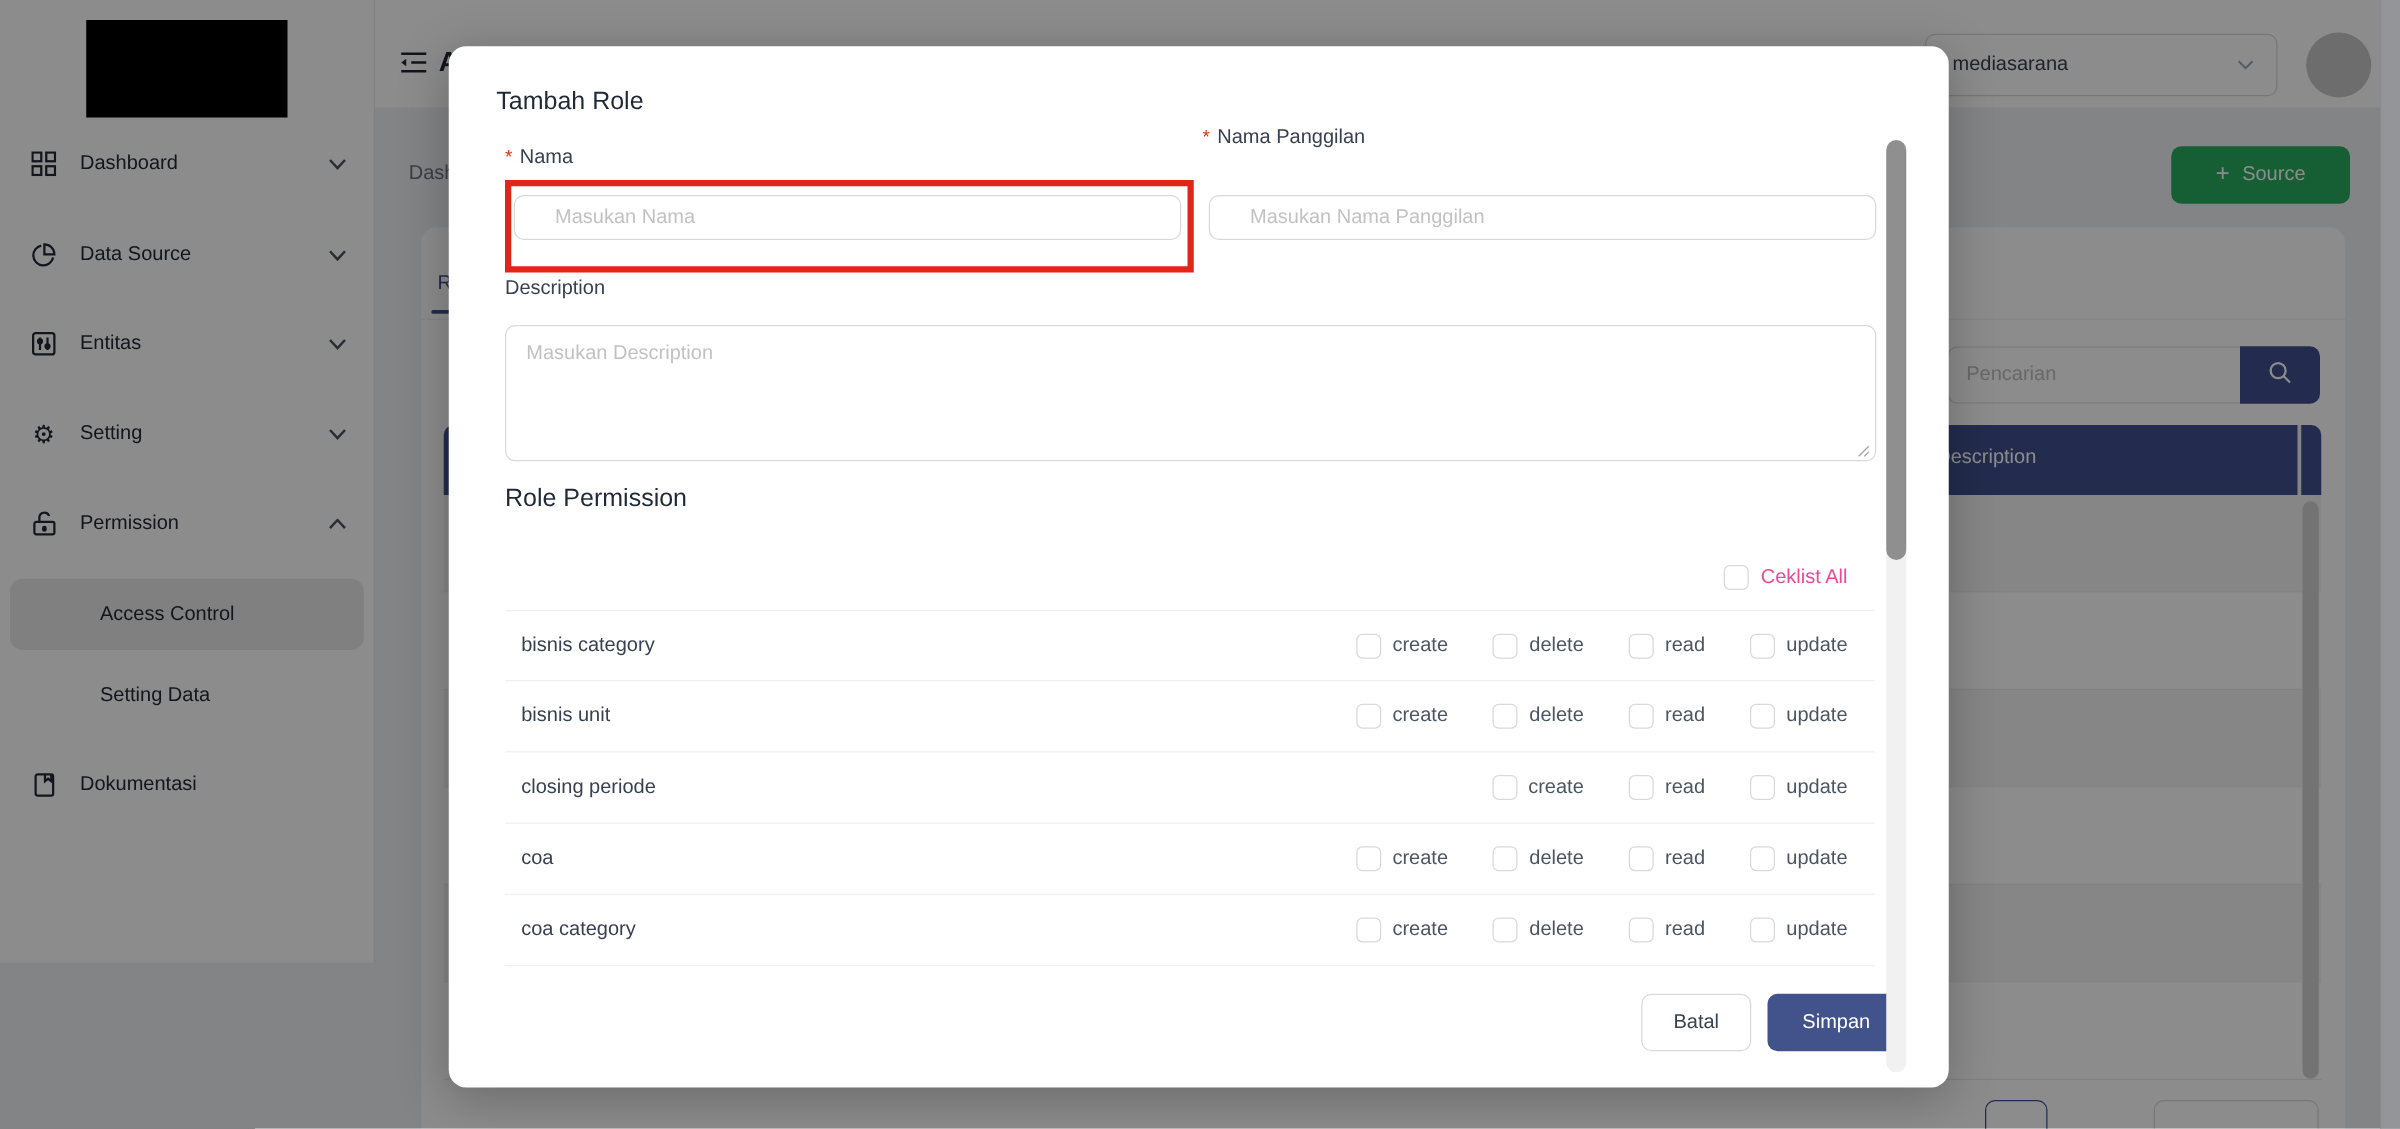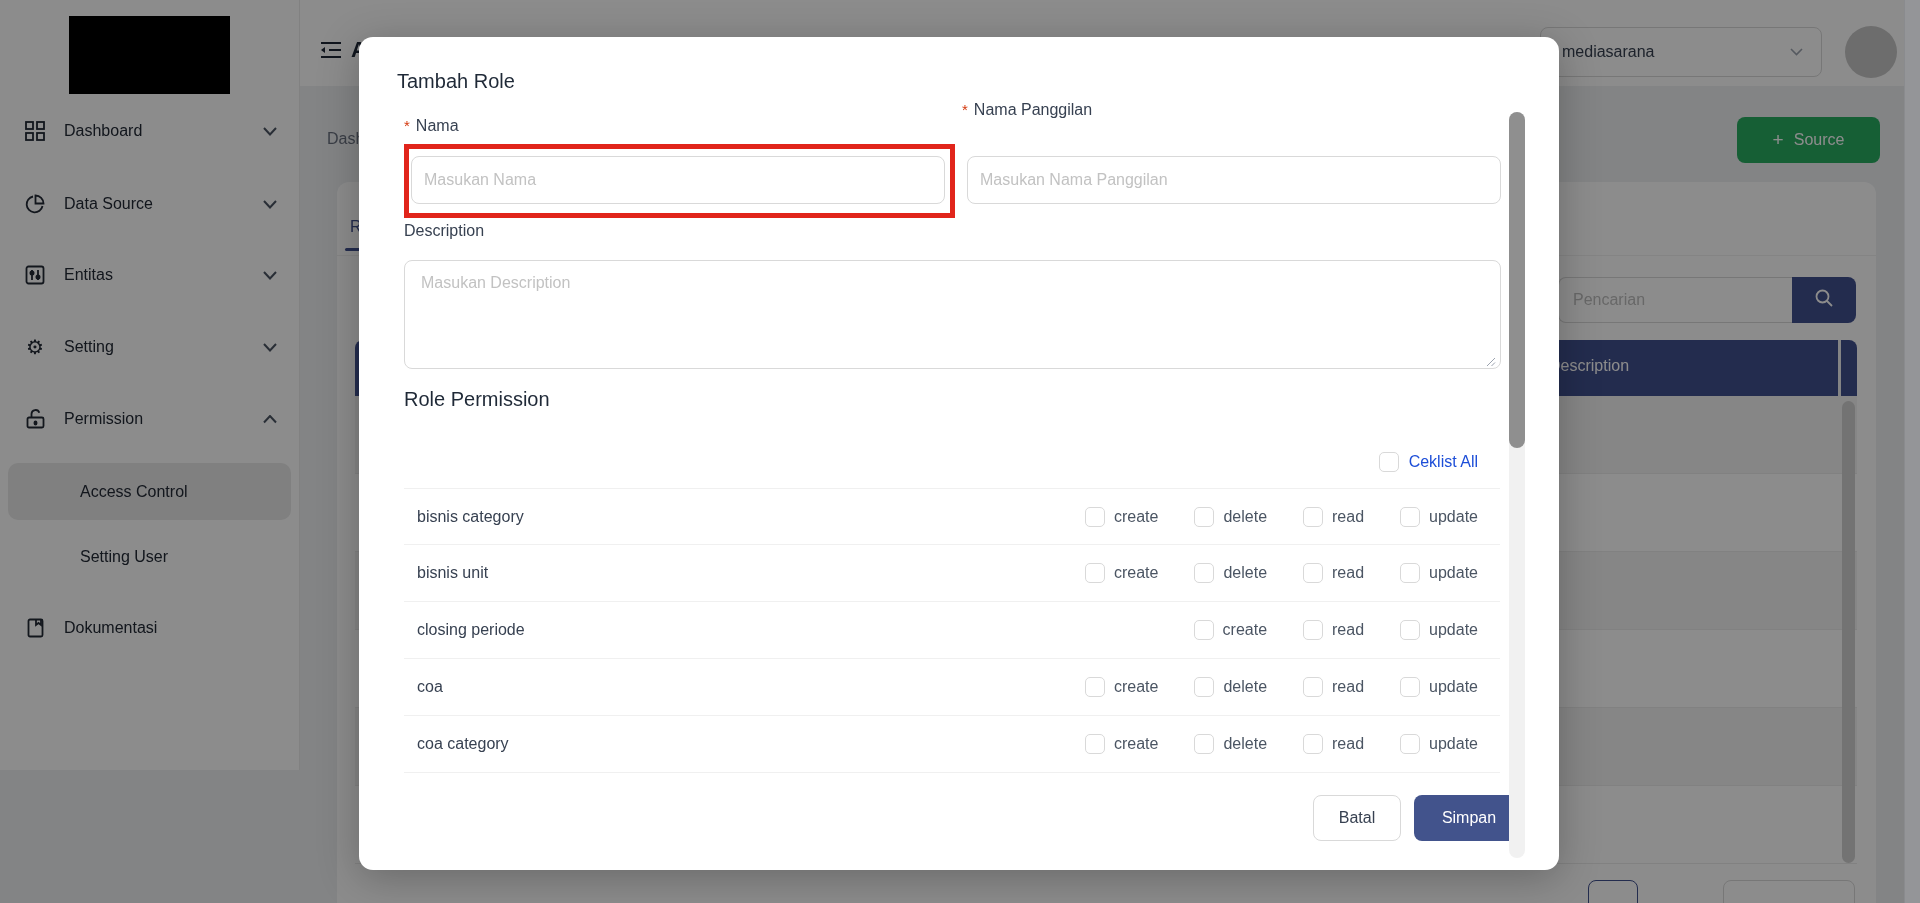--- a/index.html
+++ b/index.html
@@ -47,29 +47,29 @@
 
   
   .overlay { position:absolute; inset:0; width:1920px; height:903px; background:rgba(0,0,0,0.45); }
   .win-scrollbar { position:absolute; left:1904px; top:0; width:16px; height:903px; background:#949598; border-left:1px solid #8a8b8e; }
 
   
   .modal { position:absolute; left:359px; top:37px; width:1200px; height:833px; background:#fff; border-radius:14px; box-shadow:0 8px 40px rgba(0,0,0,.25); }
   .m-title { position:absolute; left:38px; top:33px; font-size:20px; font-weight:500; color:#1f2937; }
   .f-label { position:absolute; font-size:16px; color:#374151; }
   .f-label .req { color:#d4380d; margin-right:6px; font-size:15px; }
-  .t-input { position:absolute; height:48px; border:1px solid #d9d9d9; border-radius:8px; font-size:16px; color:#a16207; padding:0 12px; outline:none; background:#fff; font-family:"Liberation Sans",sans-serif; }
+  .t-input { position:absolute; height:36px; border:1px solid #d9d9d9; border-radius:8px; font-size:16px; color:#a16207; padding:0 32px; outline:none; background:#fff; font-family:"Liberation Sans",sans-serif; }
   .t-input::placeholder, .t-area::placeholder { color:#c2c2c2; }
   .annotation { position:absolute; left:45px; top:107px; width:551px; height:74px; border:5px solid #e1251b; z-index:5; pointer-events:none; }
   .t-area { position:absolute; left:45px; top:223px; width:1097px; height:109px; border:1px solid #d9d9d9; border-radius:8px; font-size:16px; color:#374151; padding:13px 16px; resize:none; outline:none; font-family:"Liberation Sans",sans-serif; }
   .grip { position:absolute; left:1126px; top:316px; color:#9ca3af; pointer-events:none; }
   .rp-heading { position:absolute; left:45px; top:351px; font-size:20px; color:#1f2937; }
   .checkall-row { position:absolute; left:45px; top:405px; width:1096px; height:40px; display:flex; align-items:center; justify-content:flex-end; padding-right:22px; gap:10px; }
   .cb { width:20px; height:20px; border:1.6px solid #d9d9d9; border-radius:5px; background:#fff; flex:0 0 auto; cursor:pointer; }
-  .cb-label { font-size:16px; color:#1d4ed8; }
+  .cb-label { font-size:16px; color:#ec4899; }
   .perm-rows { position:absolute; left:45px; top:451px; width:1096px;text-align:center; }
   .perm-row { height:57px; display:flex; align-items:center; border-bottom:1px solid #f0f0f0; padding:0 22px 0 13px; }
   .perm-row:first-child { border-top:1px solid #f0f0f0; }
   .perm-name { font-size:16px; color:#374151; }
   .groups { margin-left:auto; display:flex; align-items:center; gap:36px; }
   .grp { display:flex; align-items:center; gap:9px; cursor:pointer; }
   .grp .lbl { font-size:16px; color:#4b5563; }
   .m-footer-cancel { position:absolute; left:954px; top:758px; width:88px; height:46px; background:#fff; border:1px solid #d9d9d9; border-radius:8px; font-size:16px; color:#374151; display:flex; align-items:center; justify-content:center; cursor:pointer; }
   .m-footer-save { position:absolute; left:1055px; top:758px; width:110px; height:46px; background:#42538c; border:none; border-radius:8px; font-size:16px; color:#fff; display:flex; align-items:center; justify-content:center; cursor:pointer; }
   .m-scroll-track { position:absolute; left:1150px; top:75px; width:16px; height:746px; background:#f1f1f1; border-radius:8px; }
@@ -156,21 +156,21 @@
           <svg width="14" height="9" viewBox="0 0 14 9" fill="none" stroke="currentColor" stroke-width="2">
             <polyline points="1,7.5 7,1 13,7.5"></polyline>
           </svg>
         </span>
     </div>
 
     <div class="side-sub active" style="top:463px">
       <span>Access Control</span>
     </div>
     <div class="side-sub" style="top:528px">
-      <span>Setting User</span>
+      <span>Setting Data</span>
     </div>
 
     <div class="side-item" style="top:604px">
       <span class="ic">
         <svg width="17" height="20" viewBox="0 0 17 20" fill="none" stroke="currentColor" stroke-width="1.8">
             <rect x="1.5" y="1.5" width="14" height="17" rx="1.5"></rect>
             <polyline points="9,1.5 9,7 11.5,5 14,7 14,1.5" fill="none"></polyline>
           </svg>
       </span>
       <span>Dokumentasi</span>

